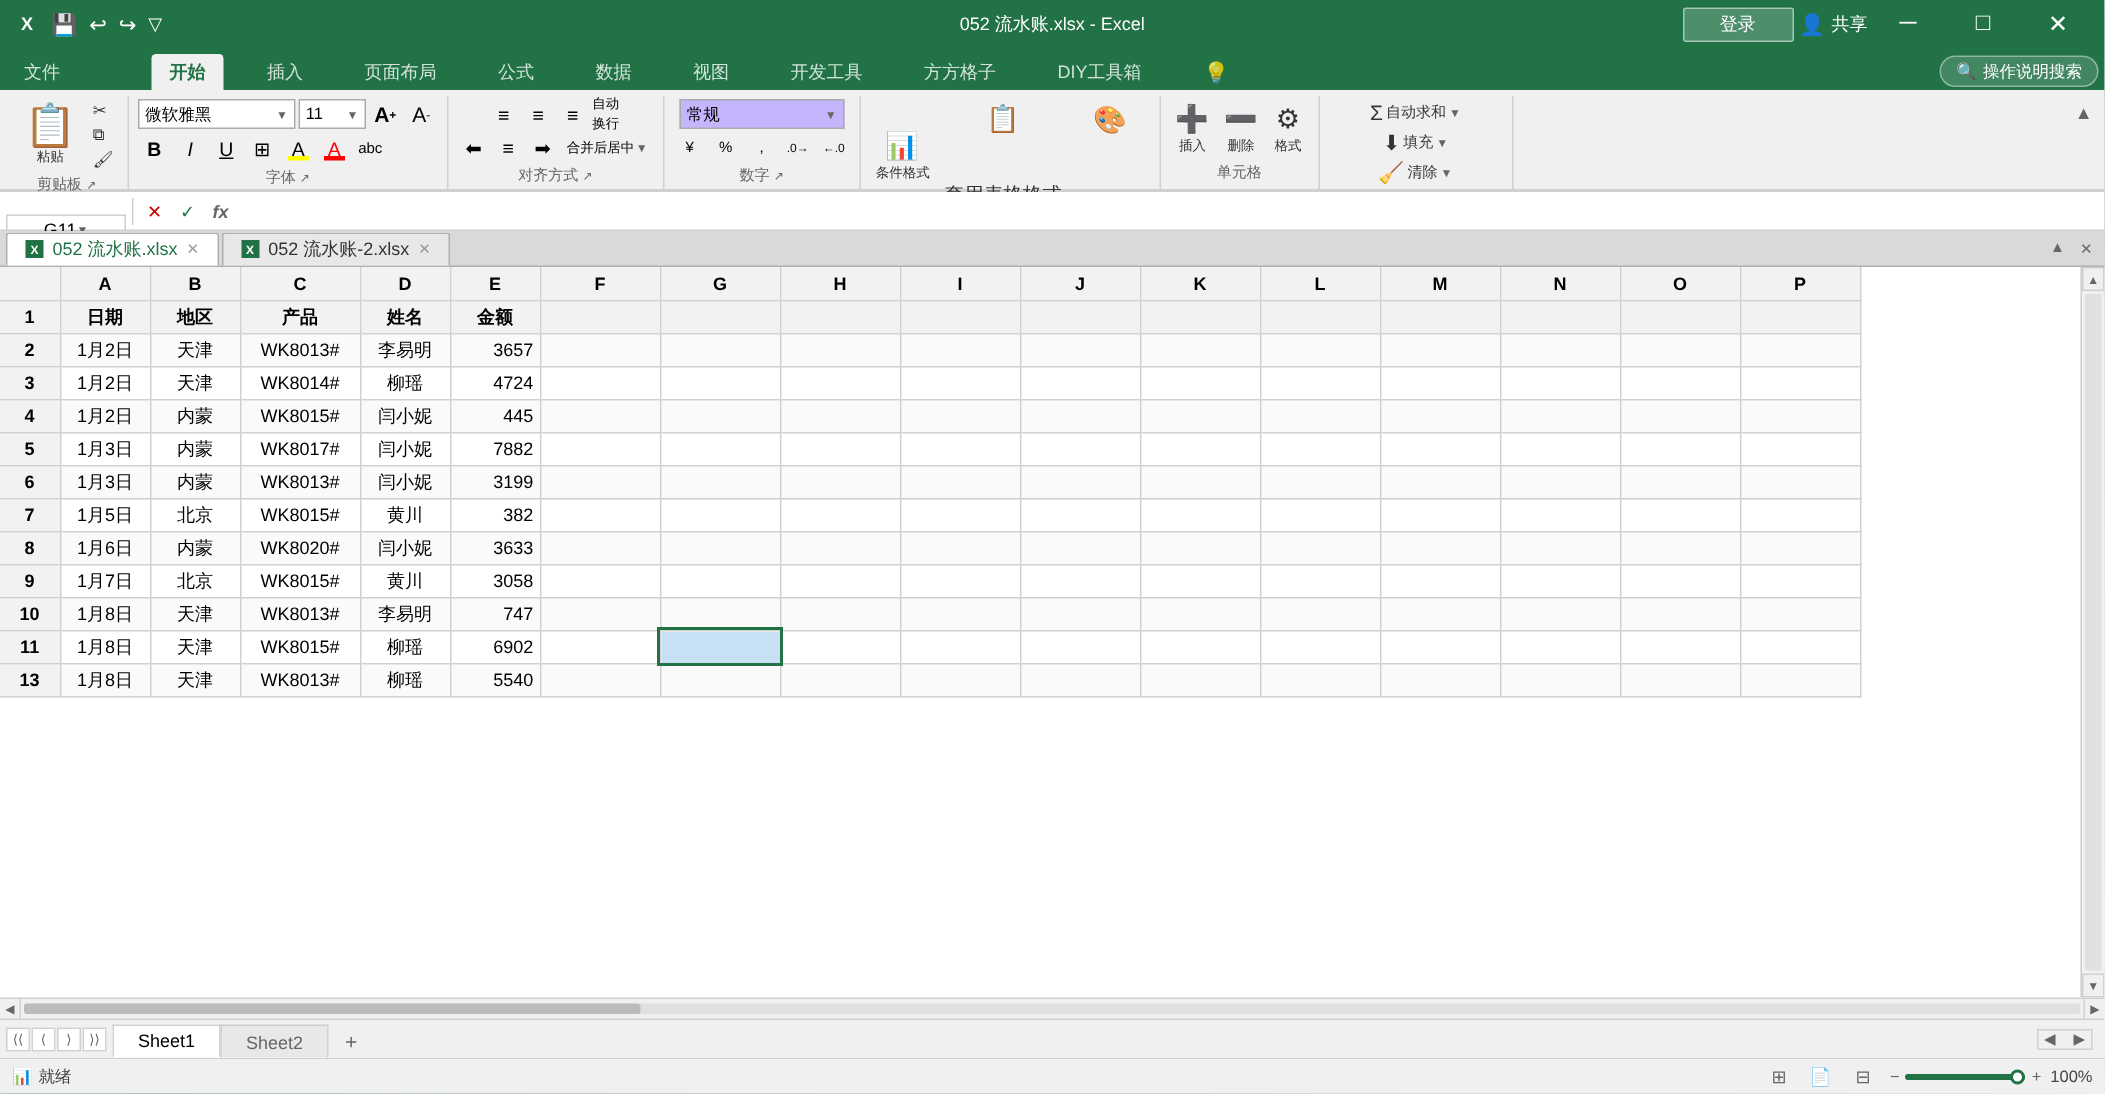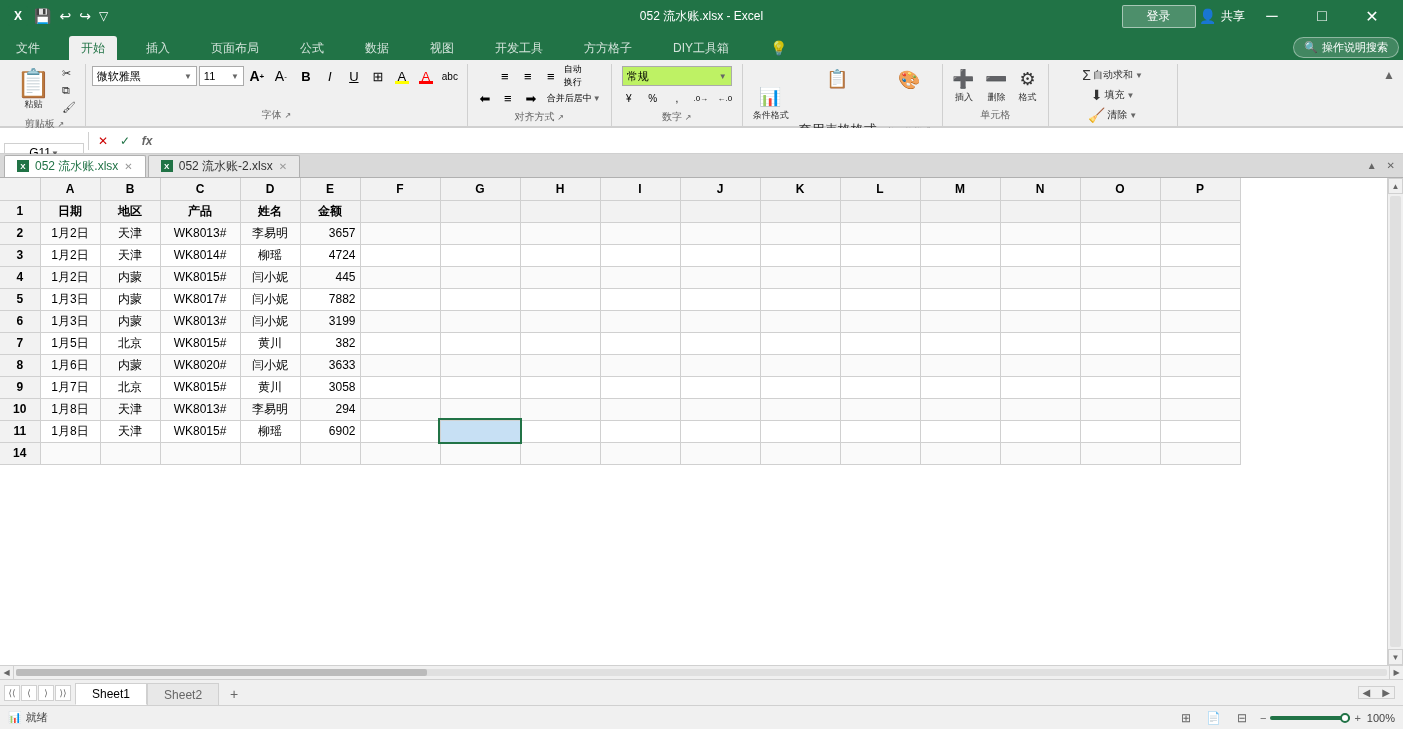--- a/index.html
+++ b/index.html
@@ -62,21 +62,22 @@
       font-size: 12px;
       cursor: pointer;
       color: rgba(255,255,255,0.8);
       height: 24px;
       display: flex; align-items: center;
       border-radius: 3px 3px 0 0;
     }
     .ribbon-tab.active {
       background: #f0f0f0;
       color: #217346;
-      font-weight: normal;
+      font-weight: bold;
+      margin-left: 32px;
     }
     .ribbon-search {
       margin-left: auto;
       margin-bottom: 2px;
       background: rgba(255,255,255,0.15);
       border: 1px solid rgba(255,255,255,0.4);
       border-radius: 12px;
       padding: 2px 10px;
       color: white;
       font-size: 11px;
@@ -417,21 +418,21 @@
       font-size: 8px; color: #666;
     }
 
     .align-group-row {
       display: flex; gap: 1px;
     }
 
     .number-box {
       width: 110px; height: 20px;
       border: 1px solid #ababab;
-      background: #bef264;
+      background: #c4b5fd;
       display: flex; align-items: center; justify-content: space-between;
       padding: 0 4px; font-size: 11px; cursor: pointer;
     }
 
   </style>
 </head>
 <body>
 
 <div class="app-window">
 
@@ -495,21 +496,21 @@
           </div>
           <div class="ribbon-btn-small">
             <span>🖌</span>
           </div>
         </div>
       </div>
       <div class="ribbon-group-label">剪贴板 <span style="font-size:8px;">↗</span></div>
     </div>
 
     <div class="ribbon-group">
-      <div class="ribbon-group-content" style="flex-direction:row;align-items:flex-start;gap:3px;">
+      <div class="ribbon-group-content" style="flex-direction:column;align-items:flex-start;gap:3px;">
         <div class="font-controls-row">
           <div class="font-name-box">
             <span>微软雅黑</span>
             <span class="dropdown-arrow">▼</span>
           </div>
           <div class="font-size-box">
             <span>11</span>
             <span class="dropdown-arrow">▼</span>
           </div>
           <div class="format-btn" style="font-size:14px;font-weight:bold;">A<sup style="font-size:8px;">+</sup></div>
@@ -893,21 +894,21 @@
                   <td></td>
                   <td></td>
                   <td></td>
                 </tr>
                 <tr>
                   <td class="header-cell" style="text-align:center;background:#f2f2f2;">10</td>
                   <td class="center-cell">1月8日</td>
                   <td class="center-cell">天津</td>
                   <td class="center-cell">WK8013#</td>
                   <td class="center-cell">李易明</td>
-                  <td class="num-cell">294</td>
+                  <td class="num-cell">747</td>
                   <td></td>
                   <td></td>
                   <td></td>
                   <td></td>
                   <td></td>
                   <td></td>
                   <td></td>
                   <td></td>
                   <td></td>
                   <td></td>
@@ -926,26 +927,26 @@
                   <td></td>
                   <td></td>
                   <td></td>
                   <td></td>
                   <td></td>
                   <td></td>
                   <td></td>
                   <td></td>
                 </tr>
                 <tr>
-                  <td class="header-cell" style="text-align:center;background:#f2f2f2;">14</td>
-                  <td></td>
-                  <td></td>
-                  <td></td>
-                  <td></td>
-                  <td></td>
+                  <td class="header-cell" style="text-align:center;background:#f2f2f2;">13</td>
+                  <td class="center-cell">1月8日</td>
+                  <td class="center-cell">天津</td>
+                  <td class="center-cell">WK8013#</td>
+                  <td class="center-cell">柳瑶</td>
+                  <td class="num-cell">5540</td>
                   <td></td>
                   <td></td>
                   <td></td>
                   <td></td>
                   <td></td>
                   <td></td>
                   <td></td>
                   <td></td>
                   <td></td>
                   <td></td>

